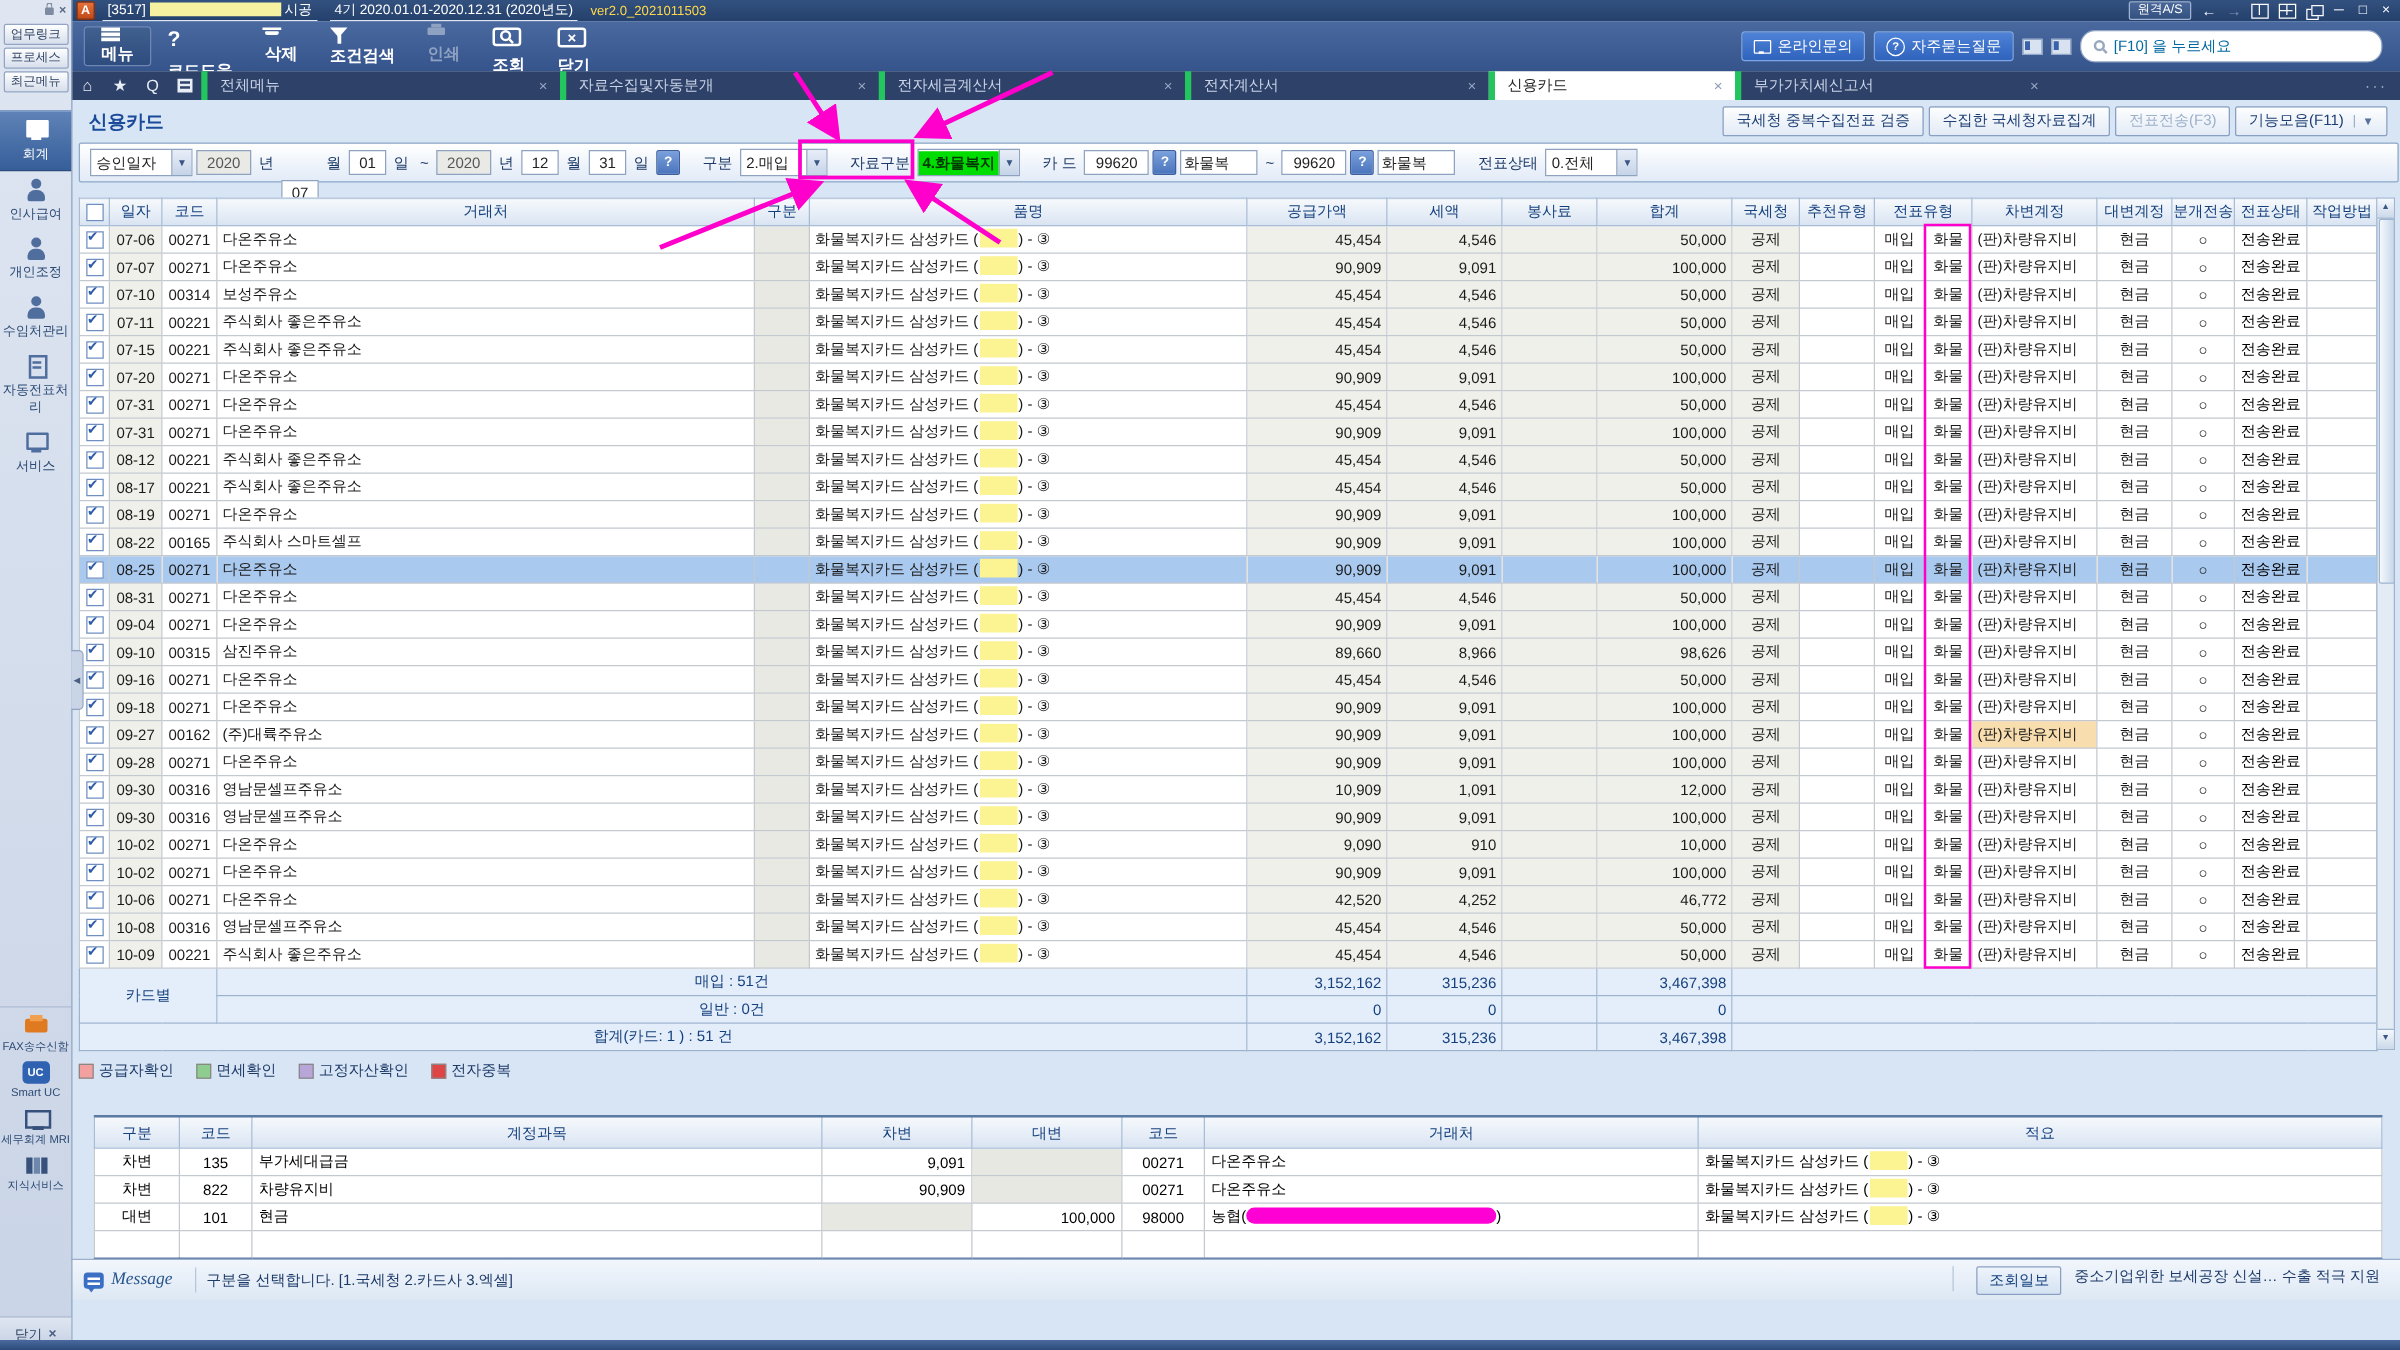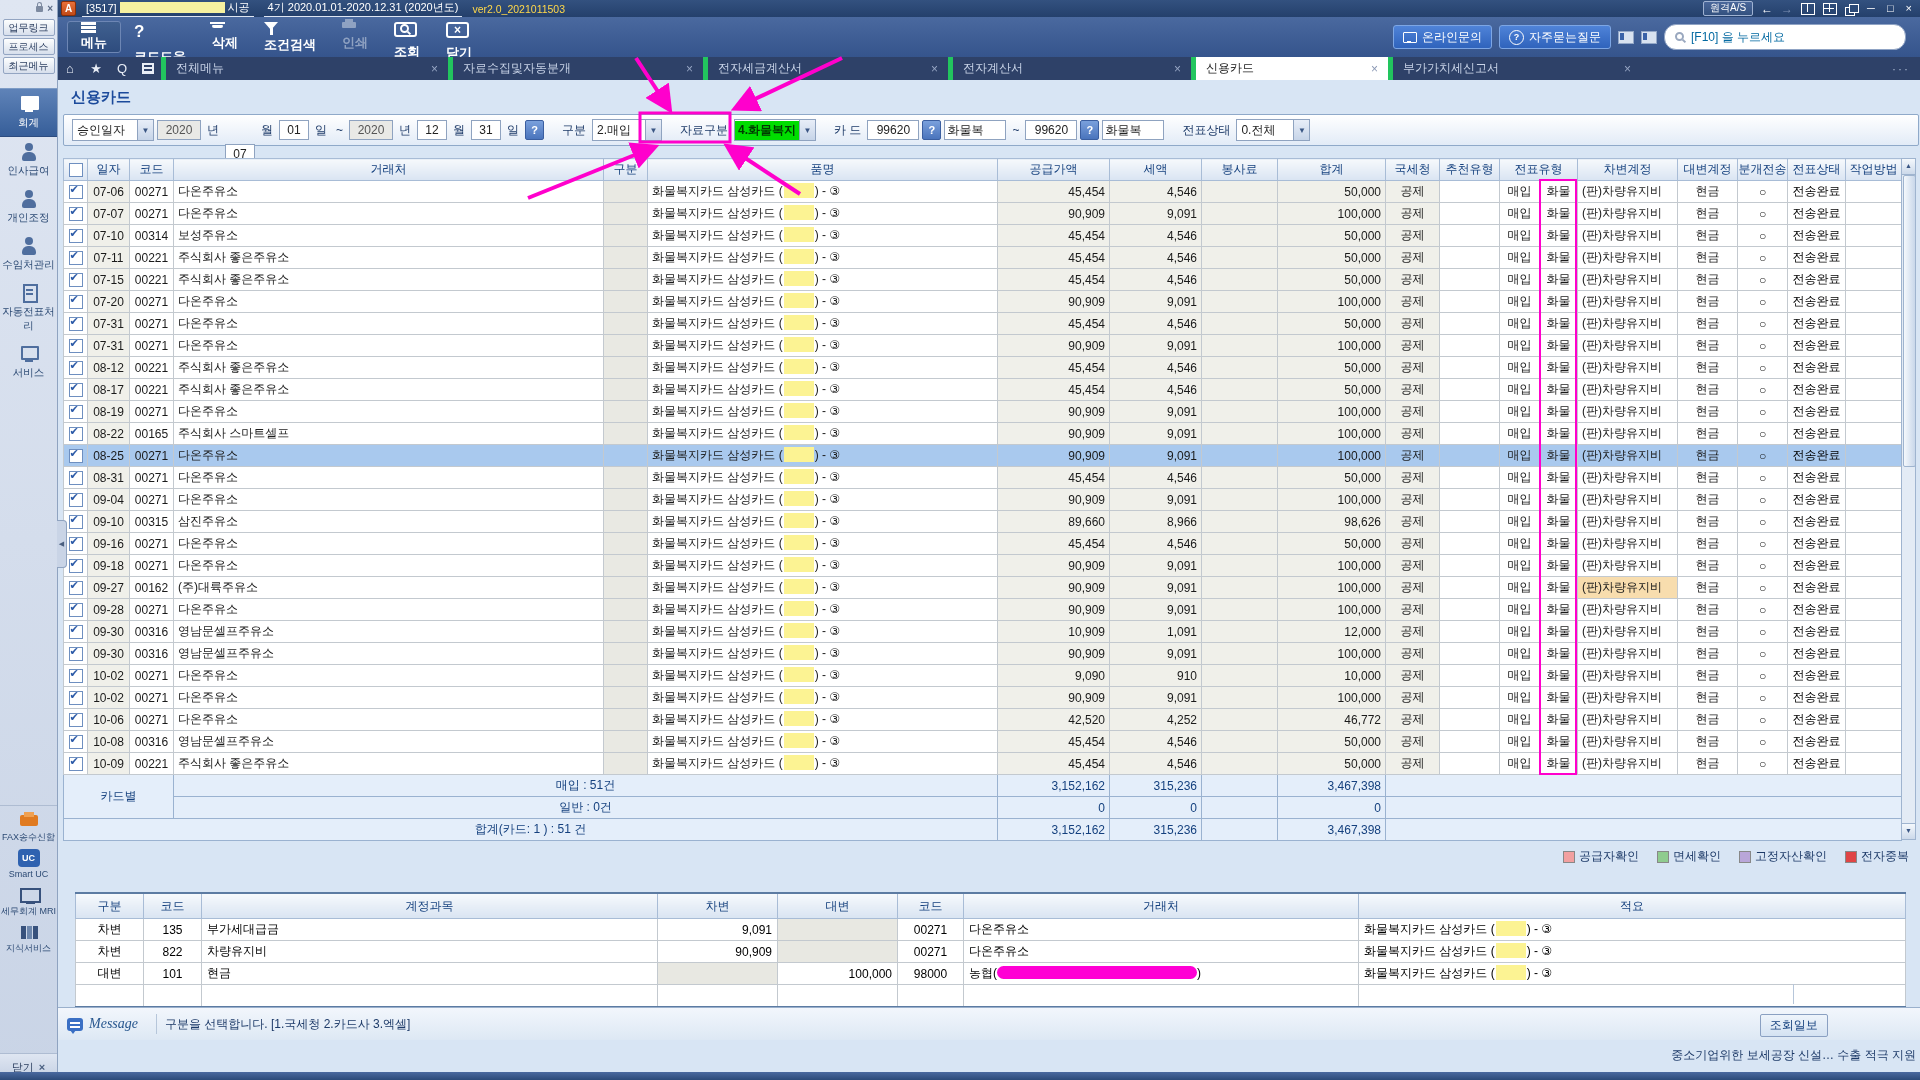--- a/index.html
+++ b/index.html
@@ -137,40 +137,40 @@
   #grid tbody.summary td{background:#e4eefa;border-color:#9ab2d0;color:#14407e;}
   #grid tbody.summary td.s-label{text-align:center;}
   #grid tbody.summary td.num{background:#e4eefa;text-align:right;color:#14407e;}
   #grid tbody.summary td.card{text-align:center;font-size:12px;}
   
   #vscroll{position:absolute;left:1838px;top:0;width:15px;height:682px;background:#e3ebf5;border:1px solid #9fb4cf;box-sizing:border-box;}
   .sc-btn{height:15px;background:linear-gradient(180deg,#f4f8fc,#ccd9ea);border-bottom:1px solid #9fb4cf;font-size:7px;color:#3a5684;text-align:center;line-height:14px;}
   .sc-btn.bottom{position:absolute;bottom:0;width:100%;border-top:1px solid #9fb4cf;border-bottom:none;}
   .sc-thumb{position:absolute;top:16px;left:1px;width:11px;height:290px;background:linear-gradient(90deg,#f4f8fc,#c9d7ea);border:1px solid #9fb4cf;border-radius:2px;}
   
-  #legend{position:absolute;left:6px;top:768px;width:1846px;display:flex;justify-content:flex-end;gap:18px;font-size:12px;color:#1d3a68;}
+  #legend{position:absolute;left:6px;top:768px;width:1846px;display:flex;gap:18px;font-size:12px;color:#1d3a68;}
   .lg-item{display:flex;align-items:center;gap:4px;}
   .lg-sq{width:10px;height:10px;border:1px solid #888;}
   
   #journal{position:absolute;left:18px;top:812px;border-collapse:collapse;table-layout:fixed;width:1830px;background:#fff;border:1px solid #7d99bb;border-top:2px solid #5c7ba2;}
   #journal th{height:22px;background:linear-gradient(180deg,#f6f9fc,#d9e4f2);border:1px solid #a8bcd6;font-size:12px;color:#14407e;font-weight:normal;}
   #journal td{height:21px;border:1px solid #c3c9cf;font-size:12px;padding:0 5px;white-space:nowrap;overflow:hidden;}
   #journal td.ctr{text-align:center;}
   #journal td.num{text-align:right;}
   #journal td.shade{background:#e8e8e2;}
   #journal tr.jtotal td{background:#e4eefa;border-color:#9ab2d0;color:#14407e;border-top:2px solid #5c7ba2;border-bottom:2px solid #5c7ba2;}
   .mg-redact{display:inline-block;width:200px;height:13px;background:#ff00d4;border-radius:7px;vertical-align:-2px;}
   
   #statusbar{position:absolute;left:57px;top:1007px;width:1863px;height:32px;background:linear-gradient(180deg,#f2f6fc,#dde8f4);border-top:1px solid #9ab0cc;display:flex;align-items:center;font-size:12px;color:#1d3a68;z-index:5;}
   .msg-ico{width:16px;height:13px;background:#3a6fc4;border-radius:3px;margin:0 6px 0 10px;position:relative;}
   .msg-ico::before{content:"";position:absolute;left:3px;top:4px;width:10px;height:2px;background:#fff;box-shadow:0 4px 0 #fff;}
   .msg-ico::after{content:"";position:absolute;left:3px;bottom:-3px;border-left:3px solid transparent;border-right:3px solid transparent;border-top:4px solid #3a6fc4;}
   #msg-label{font-family:"Liberation Serif","DejaVu Serif",serif;font-style:italic;font-size:14px;color:#27568e;margin-right:10px;}
   .sb-div{width:1px;height:20px;background:#b6c6da;margin:0 8px;}
-  #news-wrap{margin-left:auto;display:flex;align-items:center;gap:10px;padding-right:4px;flex-direction:column;}
+  #news-wrap{margin-left:auto;display:flex;align-items:flex-start;gap:10px;padding-right:16px;}
   #news-label{border:1px solid #8aa0c2;background:linear-gradient(180deg,#eef4fb,#d4e2f2);border-radius:2px;padding:2px 9px;color:#14407e;}
   #bottomstrip{position:absolute;left:0;top:1072px;width:1920px;height:8px;background:linear-gradient(180deg,#4a699f,#2c4a78);z-index:8;}
   
   #anno{position:absolute;left:0;top:0;width:1920px;height:400px;pointer-events:none;z-index:40;}
 </style>
 </head>
 <body>
 
 <div id="sidebar">
   <div id="sb-head">
@@ -338,20 +338,26 @@
         <span class="tlabel">부가가치세신고서</span>
         <span class="tclose">×</span>
       </div>
     </span>
   <span id="tab-overflow">···</span>
 </div>
 
 <div id="content">
   <div id="page-head">
     <span id="page-title">신용카드</span>
+    <div id="ph-buttons">
+        <span class="ph-btn">국세청 중복수집전표 검증</span>
+        <span class="ph-btn">수집한 국세청자료집계</span>
+        <span class="ph-btn disabled">전표전송(F3)</span>
+        <span class="ph-btn">기능모음(F11)<span class="dd">▼</span></span>
+      </div>
   </div>
 
   <div id="filterbar">
     <span class="f-sel">
       <span class="v" style="width:56px;">승인일자</span>
       <span class="dda">▼</span>
     </span>
     <span class="f-box ro" style="width:38px;">2020</span>
     <span class="f-lab">년</span>
     <span class="f-box" style="width:24px;margin-top:48px;">07</span>

